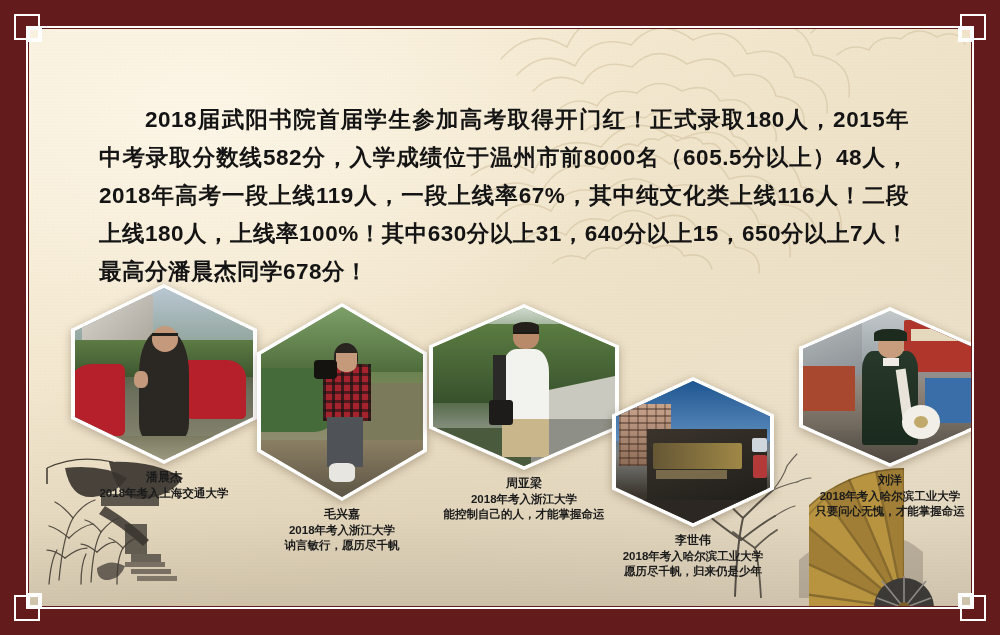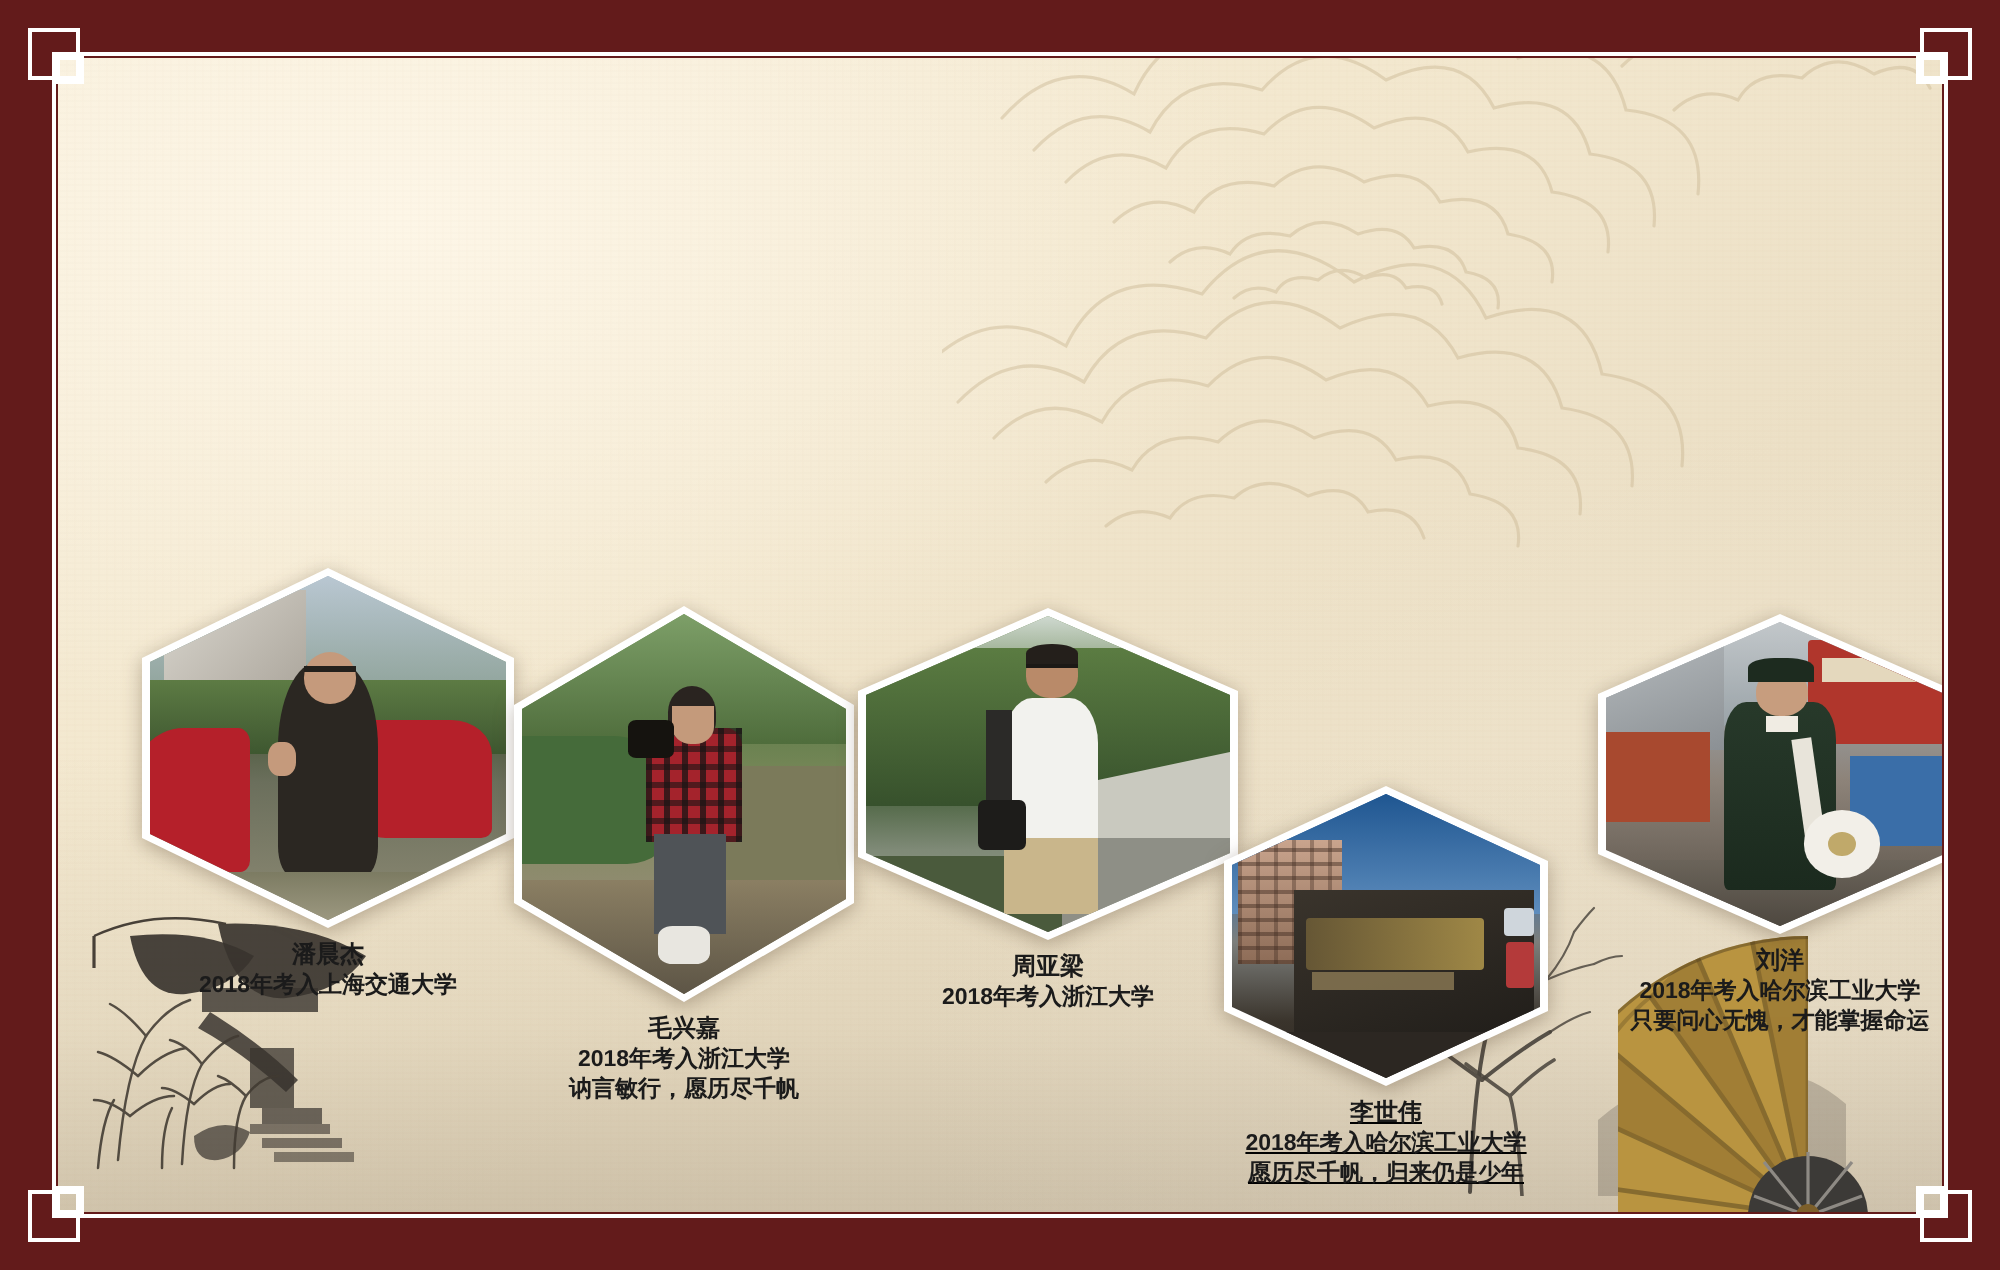--- a/index.html
+++ b/index.html
@@ -332,20 +332,21 @@
             <line x1="95" y1="150" x2="66" y2="152"></line>
             <line x1="95" y1="150" x2="117" y2="123"></line>
             <line x1="95" y1="150" x2="122" y2="140"></line>
             <line x1="95" y1="150" x2="124" y2="152"></line>
           </g>
           <circle cx="95" cy="150" r="6" fill="#7d5f2a"></circle>
         </g>
       </svg>
     </div>
 
+    <div class="headline">2018届武阳书院首届学生参加高考取得开门红！正式录取180人，2015年中考录取分数线582分，入学成绩位于温州市前8000名（605.5分以上）48人，2018年高考一段上线119人，一段上线率67%，其中纯文化类上线116人！二段上线180人，上线率100%！其中630分以上31，640分以上15，650分以上7人！最高分潘晨杰同学678分！</div>
 
     <div class="students">
 
       <div class="student" style="left:42px; top:255px; width:186px;">
         <div class="hexwrap" style="width:186px;height:180px;">
           <div class="hex-outer"></div>
           <div class="hex-inner">
             <div class="photo" style="background:
                    radial-gradient(circle at 52% 34%, #c9a083 0 5%, rgba(0,0,0,0) 6%),
                    linear-gradient(to bottom, #9fb4c4 0%, #8fa98f 22%, #6b7f58 34%, #4d5a3d 44%, #6b6f5c 60%, #8d8a74 100%);">
@@ -412,24 +413,25 @@
               <div style="position:absolute;left:44%;top:9%;width:14%;height:6%;background:#241f1b;border-radius:50% 50% 0 0;"></div>
               <div style="position:absolute;left:44%;top:15%;width:14%;height:2px;background:#1c1916;"></div>
               <div style="position:absolute;left:33%;top:30%;width:7%;height:34%;background:#2b2a28;"></div>
               <div style="position:absolute;left:31%;top:58%;width:13%;height:16%;background:#1d1c1a;border-radius:14%;"></div>
             </div>
           </div>
         </div>
         <div class="caption">
           <div class="nm">周亚梁</div>
           <div>2018年考入浙江大学</div>
+          <div>能控制自己的人，才能掌握命运</div>
         </div>
       </div>
 
-      <div class="student" style="left:583px; top:364px; width:162px;text-decoration:underline;">
+      <div class="student" style="left:583px; top:348px; width:162px;">
         <div class="hexwrap" style="width:162px;height:150px;">
           <div class="hex-outer"></div>
           <div class="hex-inner">
             <div class="photo" style="background:linear-gradient(to bottom,#2a5f9c 0%,#3f74ad 28%,#7d7f7c 52%,#3a342c 80%,#2c2722 100%);">
               <div style="position:absolute;left:0;top:0;width:100%;height:42%;background:linear-gradient(to bottom,#1f5691,#5e8dbd);"></div>
               <div style="position:absolute;left:2%;top:16%;width:34%;height:44%;background:linear-gradient(to bottom,#c9a48d,#8d6c57);"></div>
               <div style="position:absolute;left:2%;top:16%;width:34%;height:44%;
                    background:repeating-linear-gradient(0deg,rgba(60,40,30,.45) 0 2px, rgba(0,0,0,0) 2px 7px),
                               repeating-linear-gradient(90deg,rgba(60,40,30,.35) 0 2px, rgba(0,0,0,0) 2px 9px);"></div>
               <div style="position:absolute;left:20%;top:34%;width:78%;height:50%;background:linear-gradient(160deg,#3a342c,#211e1a);"></div>

